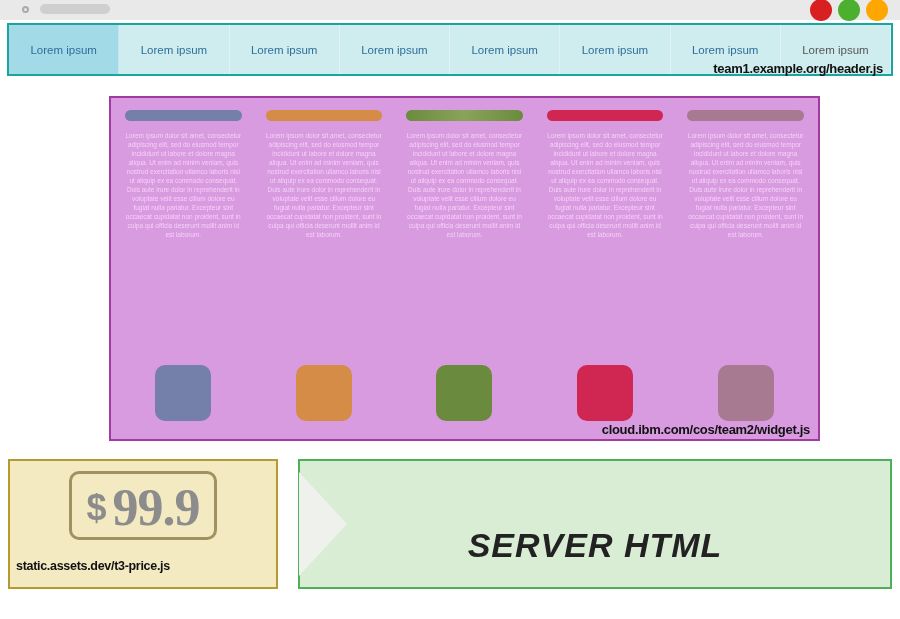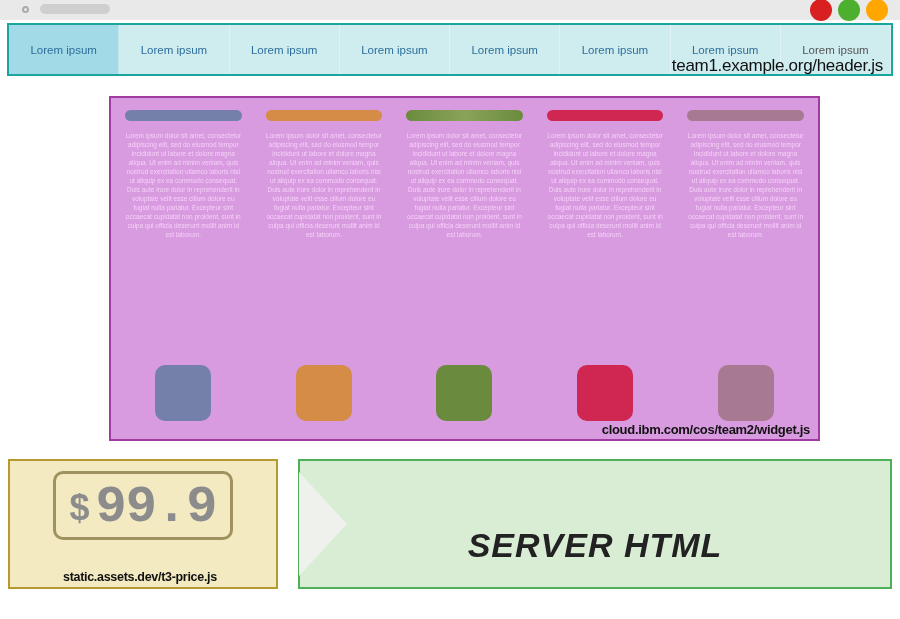--- a/index.html
+++ b/index.html
@@ -14,21 +14,21 @@
   .tl-red { background: #d92020; }
   .tl-green { background: #4caf2e; }
   .tl-amber { background: #ffa600; }
 
   
   .header-region { position: relative; margin: 3px 7px 0 7px; border: 2px solid #1aa59e; background: rgba(64,180,190,0.25); height: 53px; }
   .nav { display: flex; height: 100%; }
   .tab { flex: 1; display: flex; align-items: center; justify-content: center; font-size: 11.5px; color: #2e6f9b; border-right: 1px solid rgba(255,255,255,0.35); }
   .tab.active { background: rgba(120,200,225,0.5); }
   .tab.last-tab { color: #555; }
-  .header-caption { position: absolute; right: 8px; bottom: -2px; font-size: 17px; font-weight: 400; color: #111; font-family: "Arial Black", Arial, sans-serif; letter-spacing: -0.3px; }
+  .header-caption { position: absolute; right: 8px; bottom: -2px; font-size: 13px; font-weight: 700; color: #111; font-family: "Arial Black", Arial, sans-serif; letter-spacing: -0.3px; }
 
   
   .widget-outer { margin: 20px 80px 0 80px; position: relative; }
   .widget-region { border: 2px solid #a03ba0; background: #d89be0; padding: 12px 14px 18px 14px; position: relative; margin-left: 29px; }
   .cols { display: flex; gap: 24px; }
   .col { flex: 1; display: flex; flex-direction: column; align-items: center; }
   .pill { width: 100%; height: 11px; border-radius: 6px; }
   .lorem-block { margin-top: 10px; width: 100%; height: 228px; overflow: hidden; }
   .lorem-block p { font-size: 6.5px; line-height: 9px; color: rgba(215,150,220,0.95); text-align: center; mix-blend-mode: screen; }
   .sq { width: 56px; height: 56px; border-radius: 10px; margin-top: 6px; }
@@ -38,22 +38,22 @@
   .c-red   { background: #cf2752; }
   .c-mauve { background: #a77a92; }
   .pill.c-green { background: linear-gradient(90deg,#6a8b3d,#8aa35a,#6a8b3d); }
   .widget-caption { position: absolute; right: 8px; bottom: 2px; font-size: 13px; font-weight: 900; color: #111; font-family: "Arial Black", Arial, sans-serif; letter-spacing: -0.3px; }
 
   
   .bottom { display: flex; margin: 18px 8px 0 8px; gap: 20px; align-items: stretch; height: 130px; }
   .price-region { width: 270px; border: 2px solid #b59a2f; background: #f3eac2; position: relative; display: flex; align-items: flex-start; justify-content: center; padding: 10px 22px 24px 22px; }
   .price-box { border: 3px solid #9f9260; border-radius: 10px; padding: 4px 14px 0 14px; display: flex; align-items: center; gap: 6px; }
   .price-cur { font-size: 36px; font-weight: 700; color: #8c8c8c; font-family: "Arial Narrow", Arial, sans-serif; }
-  .price-val { font-size: 52px; font-weight: 800; color: #8c8c8c; font-family: Liberation Mono, monospace; letter-spacing: -1px; }
-  .price-caption { position: absolute; left: 6px; bottom: 3px; font-size: 12.5px; font-weight: 900; color: #111; font-family: "Arial Black", Arial, sans-serif; letter-spacing: -0.3px; margin-left: 47px; }
+  .price-val { font-size: 52px; font-weight: 800; color: #8c8c8c; font-family: Liberation Serif, serif; letter-spacing: -1px; }
+  .price-caption { position: absolute; left: 6px; bottom: 14px; font-size: 12.5px; font-weight: 900; color: #111; font-family: "Arial Black", Arial, sans-serif; letter-spacing: -0.3px; }
 
   .server-region { flex: 1; border: 2px solid #4fae58; background: #d9edd5; position: relative; display: flex; align-items: center; justify-content: center; }
   .server-arrow { position: absolute; left: -1px; top: 50%; transform: translateY(-50%); width: 0; height: 0;
                   border-top: 52px solid transparent; border-bottom: 52px solid transparent; border-left: 48px solid #eef1ec; }
   .server-text { font-size: 34px; font-style: italic; font-weight: 600; color: #222; letter-spacing: 1px; margin-top: 43px; }
 
 </style>
 </head>
 <body>
 

